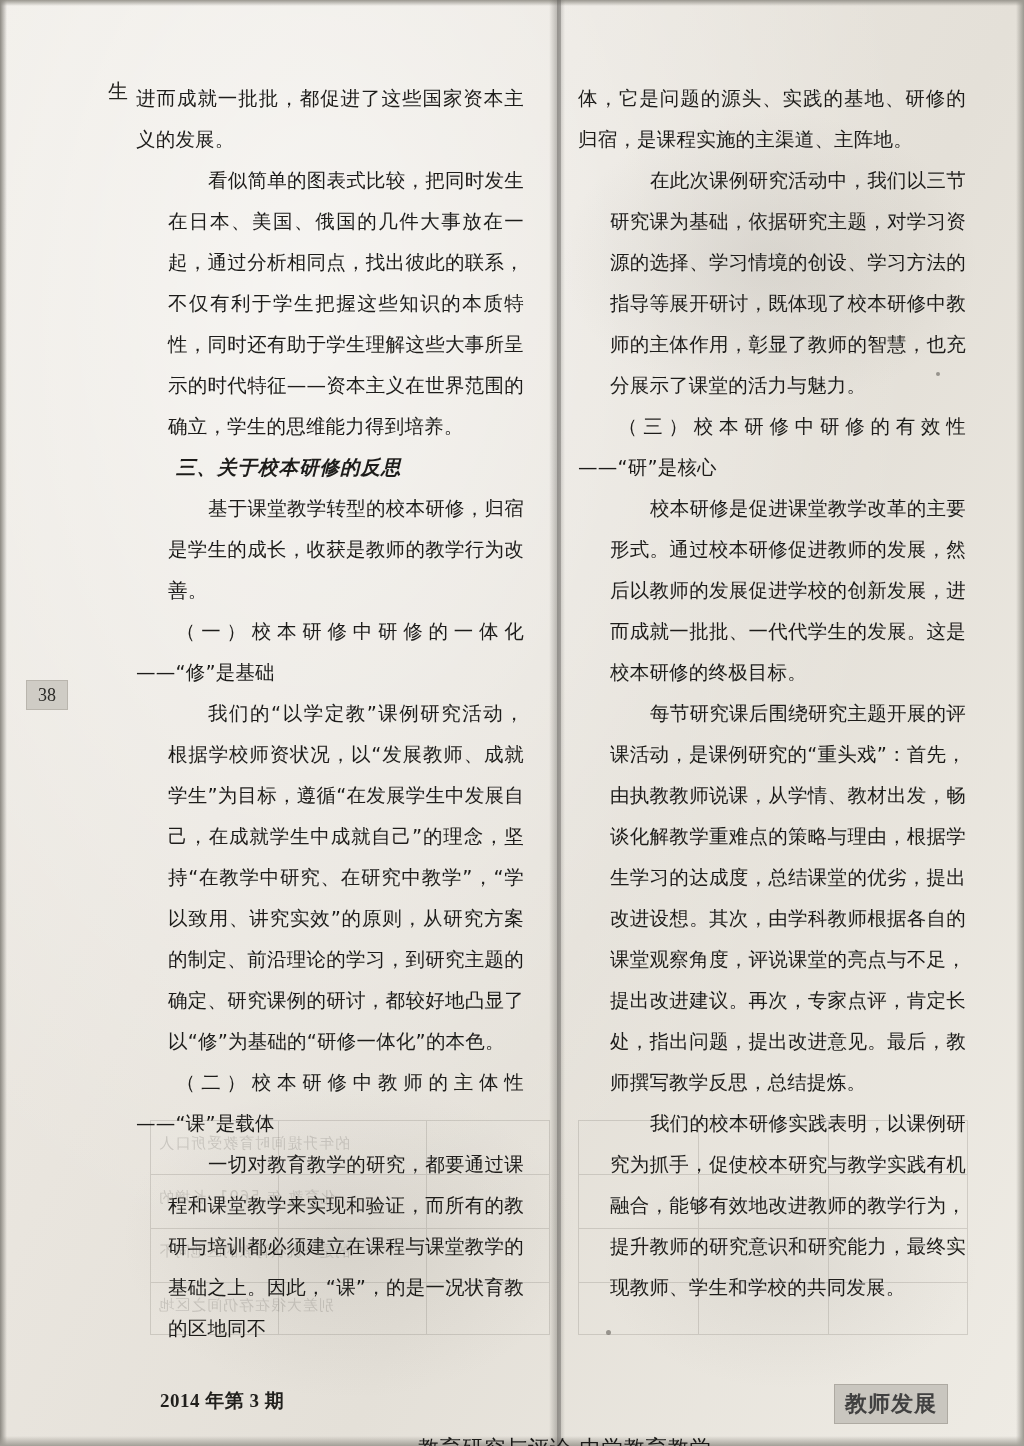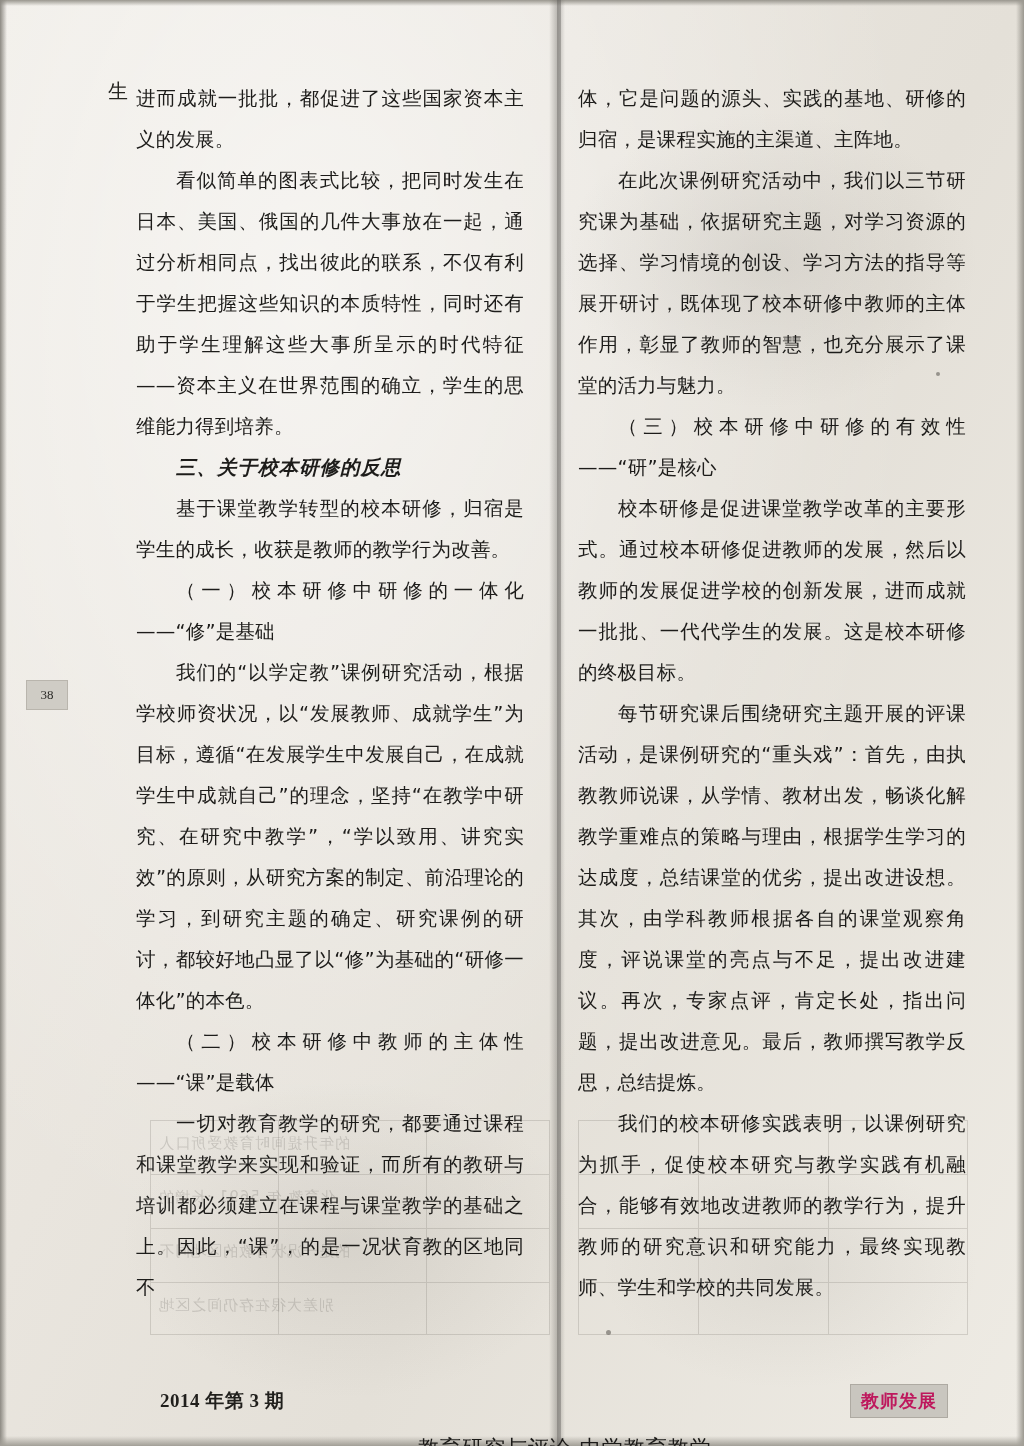--- a/index.html
+++ b/index.html
@@ -70,21 +70,21 @@
   
   #folio {
     position: absolute;
     left: 26px;
     top: 680px;
     width: 40px;
     height: 28px;
     background: #cfccc5;
     border: 1px solid #b9b5ad;
     color: #2a2926;
-    font-size: 13px;
+    font-size: 18px;
     display: flex;
     align-items: center;
     justify-content: center;
     font-family: "Liberation Serif", serif;
   }
   
   .col {
     position: absolute;
     top: 78px;
     width: 388px;
@@ -92,21 +92,21 @@
     font-family: "DejaVu Sans", sans-serif;
     font-size: 19.5px;
     line-height: 41px;
     text-align: justify;
     text-justify: inter-ideograph;
     letter-spacing: 0.2px;
   }
   #col-left { left: 136px; }
   #col-right { left: 578px; }
   .p { margin: 0; }
-  .indent { text-indent: 40px; }
+  .indent { text-indent: 40px; margin-left: 32px; }
   .heading {
     font-weight: bold;
     text-indent: 40px;
     letter-spacing: 1px;
     font-style: italic;
   }
   .sub {
     text-indent: 40px;
   }
   
@@ -144,23 +144,23 @@
     letter-spacing: 1px;
     font-family: "DejaVu Sans", sans-serif;
     margin-top: 48px;
   }
   #footer-tag {
     position: absolute;
     right: 72px; top: 2px;
     background: #c9c6bf;
     border: 1px solid #aeaaa2;
     padding: 4px 10px;
-    font-size: 18px;
+    font-size: 22px;
     font-weight: bold;
-    color: #be185d;
+    color: #404040;
     letter-spacing: 1px;
   }
   
   .smudge {
     position: absolute;
     border-radius: 50%;
     pointer-events: none;
   }
   #smudge1 {
     left: 560px; top: 110px;

